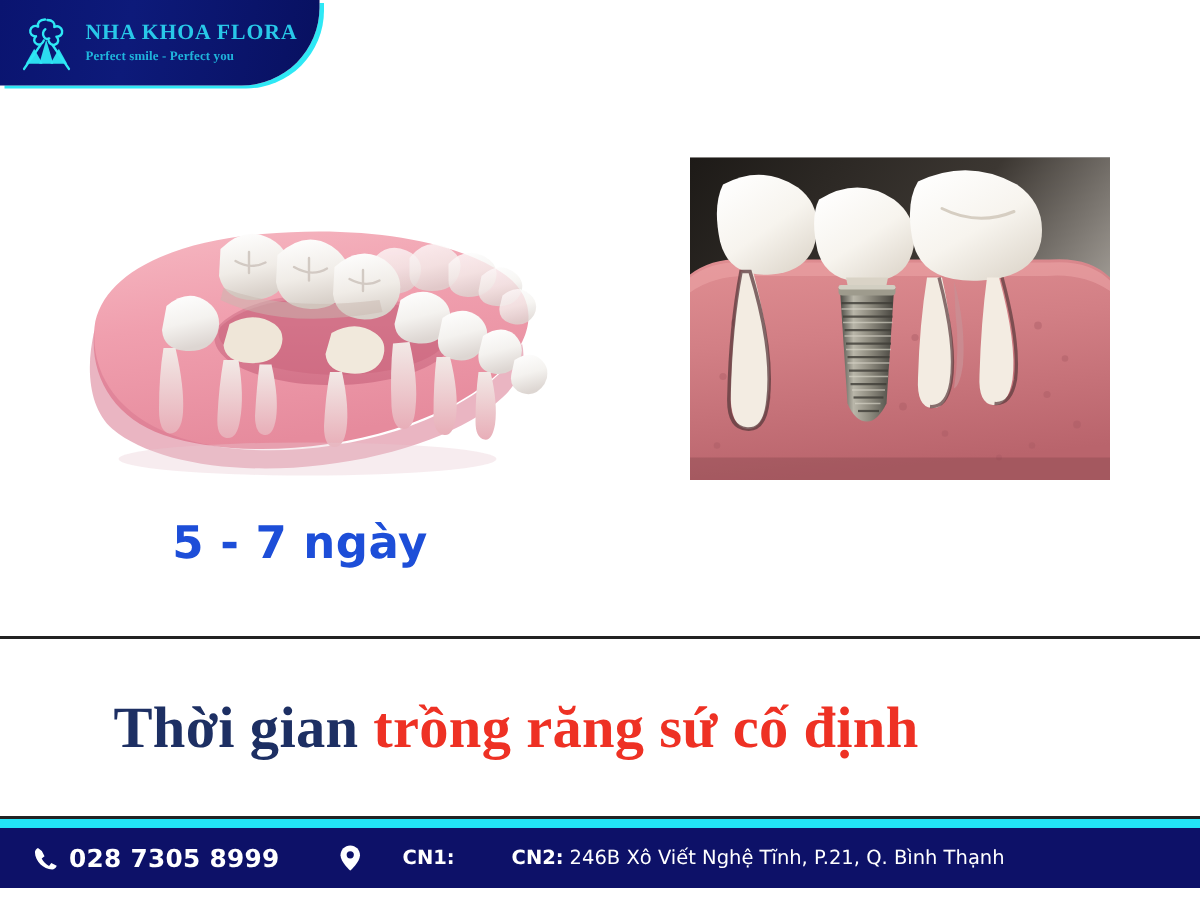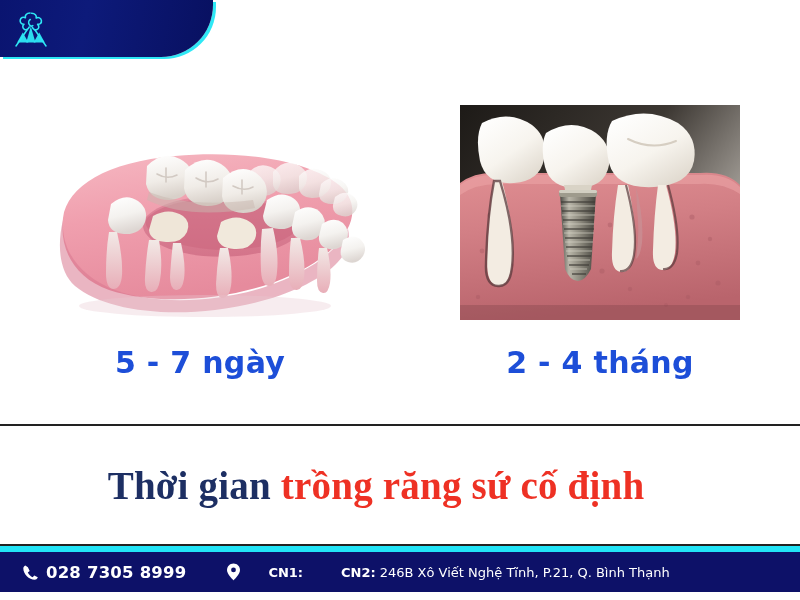--- a/index.html
+++ b/index.html
@@ -117,21 +117,20 @@
 
   
   #headline-band {
     position: absolute;
     top: 426px; left: 0;
     width: 688px;
     height: 118px;
     display: flex;
     align-items: center;
     justify-content: center;
-    margin-left: 32px;
   }
   #headline {
     font-family: "Liberation Serif", serif;
     font-weight: bold;
     font-size: 39px;
     letter-spacing: 0.2px;
     white-space: nowrap;
   }
   .headline-navy { color: #1d2f63; }
   .headline-red  { color: #ee3124; }
@@ -199,20 +198,24 @@
     <g fill="#2ee8f5">
       <path d="M20.8 17.5 L25.5 33.5 L16.2 33.5 Z" opacity="0.95"></path>
       <path d="M12.8 23.5 L18.4 33.5 L7.2 33.5 Z" opacity="0.95"></path>
       <path d="M29.2 23.5 L34.8 33.5 L23.6 33.5 Z" opacity="0.95"></path>
     </g>
     <g stroke="#2ee8f5" stroke-width="1.5" stroke-linecap="round">
       <line x1="6" y1="37" x2="17" y2="21"></line>
       <line x1="36" y1="37" x2="25" y2="21"></line>
     </g>
   </svg>
+  <div id="brand-text-block">
+    <div id="brand-name">NHA KHOA FLORA</div>
+    <div id="brand-tagline">Perfect smile - Perfect you</div>
+  </div>
 </div>
 
 <div id="content-area">
 
   <div class="panel" id="panel-left">
     <div class="figure-wrap">
       <svg width="330" height="225" viewBox="0 0 330 225" xmlns="http://www.w3.org/2000/svg">
         <defs>
           <linearGradient id="gumGrad" x1="0" y1="0" x2="0.3" y2="1">
             <stop offset="0%" stop-color="#f6b8c2"></stop>
@@ -408,21 +411,20 @@
 
           <g fill="none" stroke="#5a3a3c" stroke-width="2.2" opacity="0.7">
             <path d="M166 80 q12 46 8 70 q-3 17 -14 16"></path>
             <path d="M208 80 q12 44 9 68 q-3 17 -14 16"></path>
           </g>
 
           <rect x="0" y="200" width="280" height="15" fill="#7d4248" opacity="0.35"></rect>
         </svg>
       </div>
     </div>
-    <div class="panel-caption">2 - 4 tháng</div>
   </div>
 </div>
 
 <div class="h-divider" id="divider-top"></div>
 <div class="h-divider" id="divider-bottom"></div>
 
 <div id="headline-band">
   <div id="headline">
     <span class="headline-navy">Thời gian</span><span>&nbsp;</span><span class="headline-red">trồng răng sứ cố định</span>
   </div>

